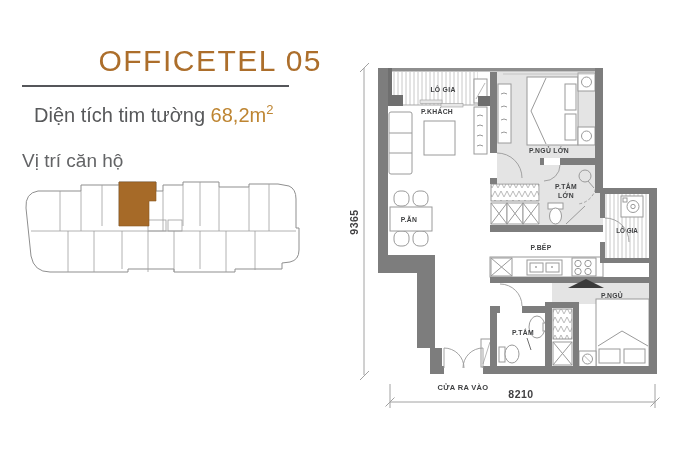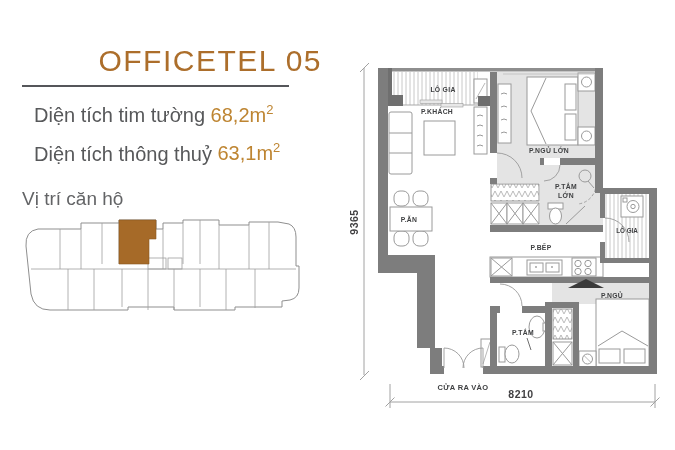--- a/index.html
+++ b/index.html
@@ -24,21 +24,20 @@
 </style>
 </head>
 <body>
 
 <div class="page">
 
   <div class="info">
     <h1 class="title">OFFICETEL 05</h1>
     <div class="rule"></div>
     <p class="area"><span>Diện tích tim tường</span> <span class="val"><span>68,2m</span><sup>2</sup></span></p>
-    <p class="area"><span>Diện tích thông thuỷ</span> <span class="val"><span>63,1m</span><sup>2</sup></span></p>
     <p class="loc">Vị trí căn hộ</p>
 
     
     <svg width="282" height="96" viewBox="0 0 282 96">
       <path d="M16,11 L59,11 L59,5 L97,5 L97,2 L134,2 L134,11 L141,11 L141,5 L161,5 L161,2 L197,2 L197,7 L227,7 L227,4 L256,4 L267,6 Q274,9 274,19 L274,48 L277,48 L277,70 Q277,80 268,82 L260,83 L260,89 L213,89 L213,92 L152,92 L152,89 L106,89 L106,92 L46,92 L28,92 Q12,92 9,76 L4,28 Q3,13 16,11 Z" fill="#ffffff" stroke="#8F8F8F" stroke-width="1" stroke-linejoin="round"></path>
       <g stroke="#9F9F9F" stroke-width="0.8">
         <line x1="38" y1="11" x2="38" y2="51"></line>
           <line x1="59" y1="11" x2="59" y2="51"></line>
         <line x1="80" y1="5" x2="80" y2="46"></line>
           <line x1="97" y1="5" x2="97" y2="46"></line>

